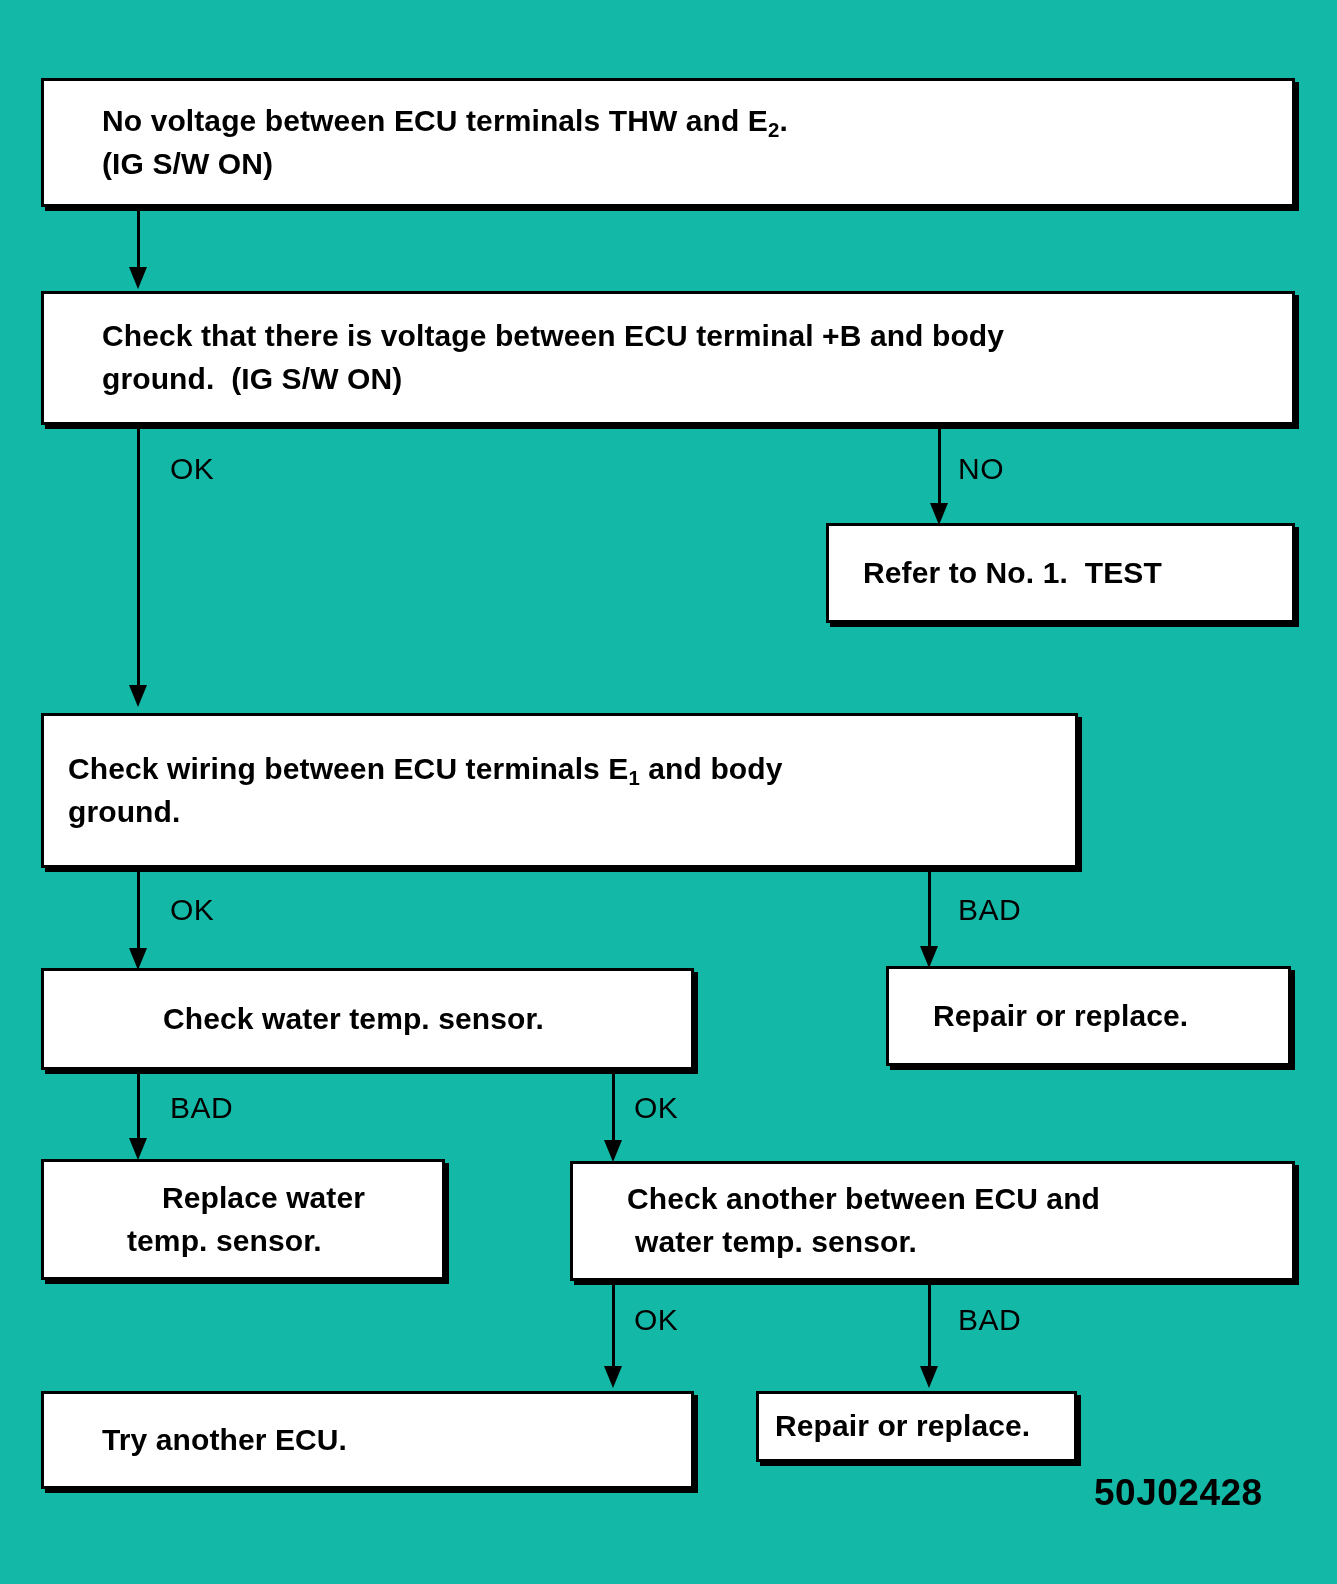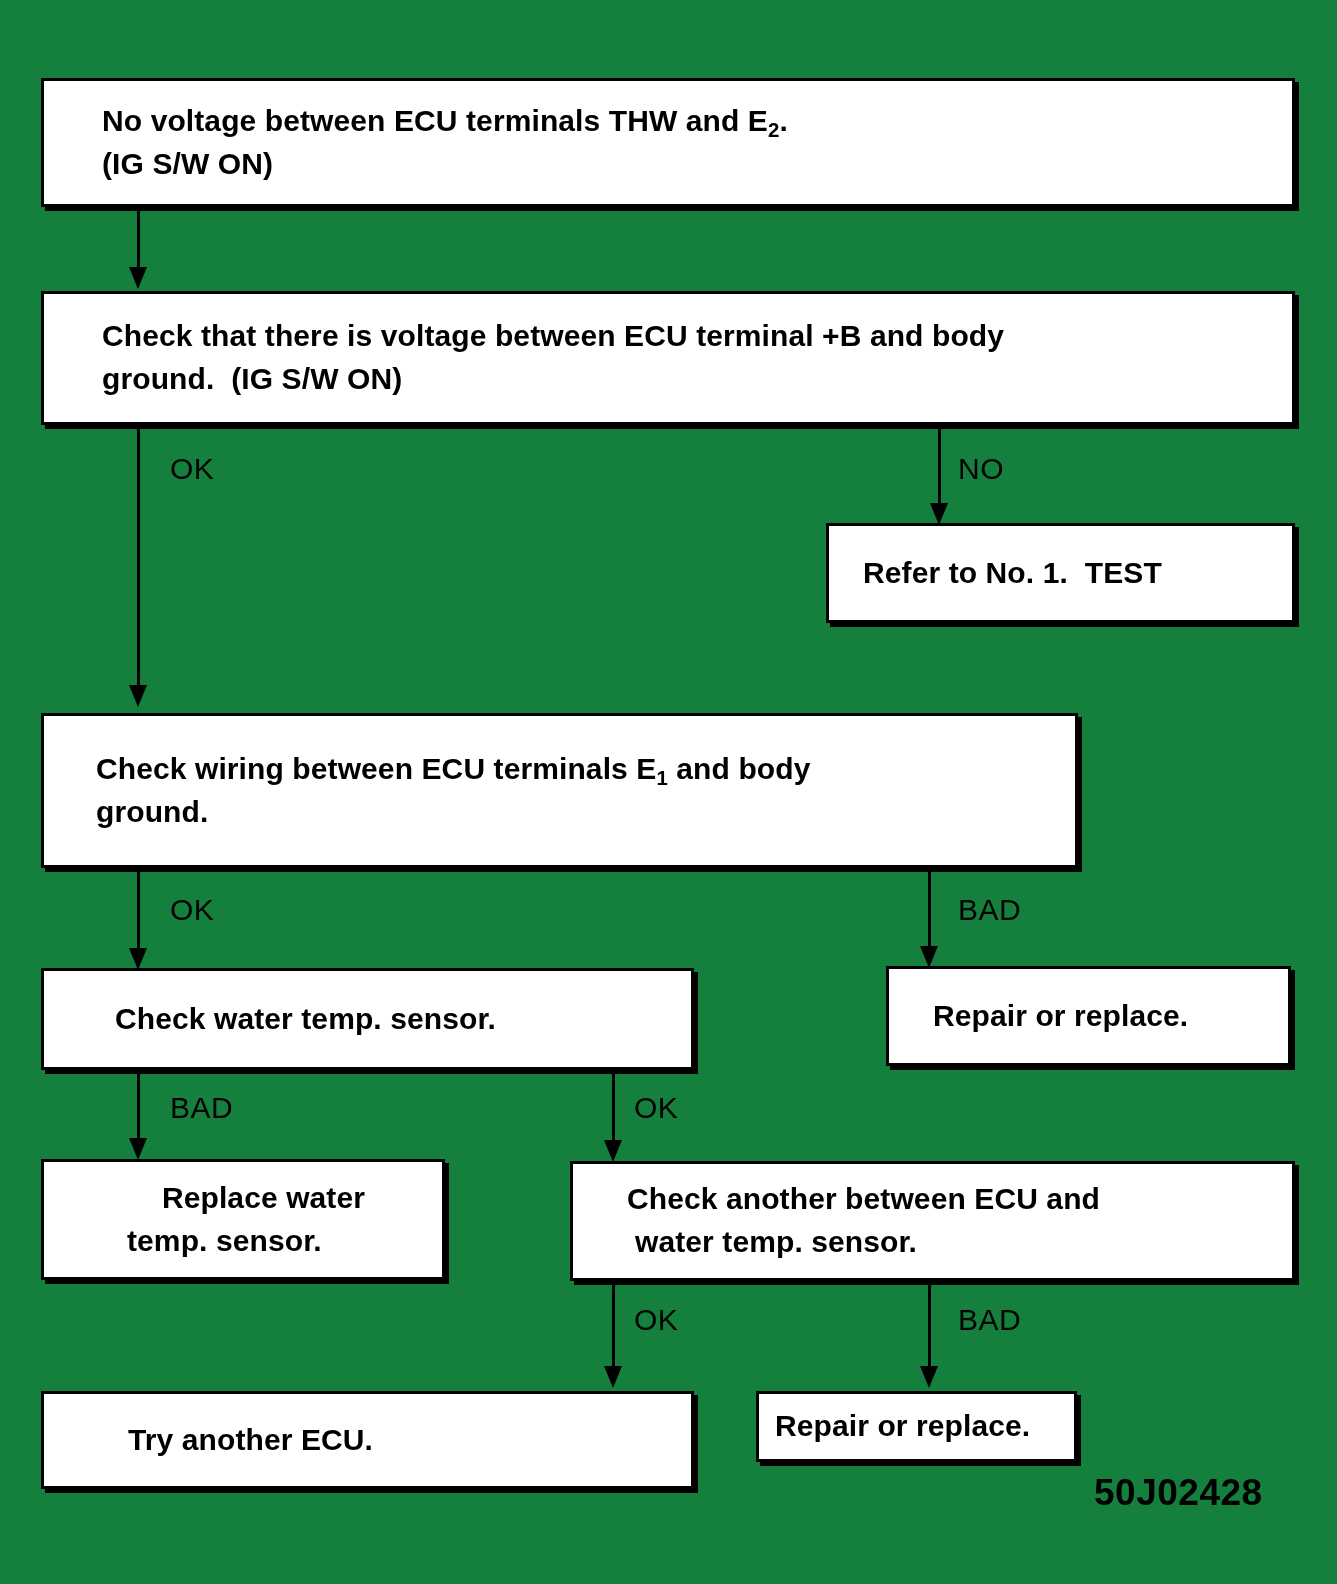--- a/index.html
+++ b/index.html
@@ -5,21 +5,21 @@
 <style>
   html, body {
     margin: 0;
     padding: 0;
     background: #ffffff;
   }
   #canvas {
     position: relative;
     width: 1337px;
     height: 1584px;
-    background: #15803d;
+    background: #14b8a6;
     font-family: "Liberation Sans", sans-serif;
     overflow: hidden;
   }
   
   .fbox {
     position: absolute;
     box-sizing: border-box;
     background: #ffffff;
     border: 3px solid #000000;
     box-shadow: 4px 4px 0 0 #000000;
@@ -29,21 +29,21 @@
   }
   .fbox .line {
     font-size: 30px;
     font-weight: 700;
     color: #000000;
     line-height: 1.42;
     white-space: nowrap;
     letter-spacing: 0.1px;
   }
   .pad-l { padding-left: 58px; }
-  .pad-l2 { padding-left: 52px; }
+  .pad-l2 { padding-left: 24px; }
   sub {
     font-size: 0.68em;
     vertical-align: baseline;
     position: relative;
     top: 0.30em;
     font-weight: 700;
   }
   .b { font-weight: 700; }
   
   .vline {
@@ -114,21 +114,21 @@
 
   <div class="vline" style="left:137px; top:868px; height:82px;"></div>
   <div class="arrow" style="left:129px; top:948px;"></div>
   <div class="elabel" style="left:170px; top:893px;">OK</div>
 
   <div class="vline" style="left:928px; top:868px; height:80px;"></div>
   <div class="arrow" style="left:920px; top:946px;"></div>
   <div class="elabel" style="left:958px; top:893px;">BAD</div>
 
   <div class="fbox" style="left:41px; top:968px; width:653px; height:102px;">
-    <div class="line" style="padding-left:71px;">Check water temp. sensor.</div>
+    <div class="line" style="padding-left:71px;margin-left:48px;">Check water temp. sensor.</div>
   </div>
 
   <div class="fbox" style="left:886px; top:966px; width:405px; height:100px;">
     <div class="line" style="padding-left:44px;">Repair or replace.</div>
   </div>
 
   <div class="vline" style="left:137px; top:1070px; height:72px;"></div>
   <div class="arrow" style="left:129px; top:1138px;"></div>
   <div class="elabel" style="left:170px; top:1091px;">BAD</div>
 
@@ -148,21 +148,21 @@
 
   <div class="vline" style="left:612px; top:1281px; height:87px;"></div>
   <div class="arrow" style="left:604px; top:1366px;"></div>
   <div class="elabel" style="left:634px; top:1303px;">OK</div>
 
   <div class="vline" style="left:928px; top:1281px; height:87px;"></div>
   <div class="arrow" style="left:920px; top:1366px;"></div>
   <div class="elabel" style="left:958px; top:1303px;">BAD</div>
 
   <div class="fbox" style="left:41px; top:1391px; width:653px; height:98px;">
-    <div class="line" style="padding-left:84px;">Try another ECU.</div>
+    <div class="line" style="padding-left:58px;">Try another ECU.</div>
   </div>
 
   <div class="fbox" style="left:756px; top:1391px; width:321px; height:71px;">
     <div class="line" style="padding-left:16px;">Repair or replace.</div>
   </div>
 
   <div class="figid" style="left:1094px; top:1472px;">50J02428</div>
 
 </div>
 

